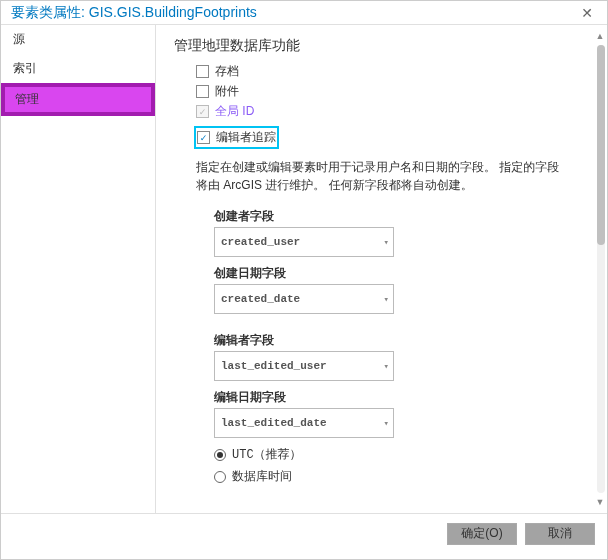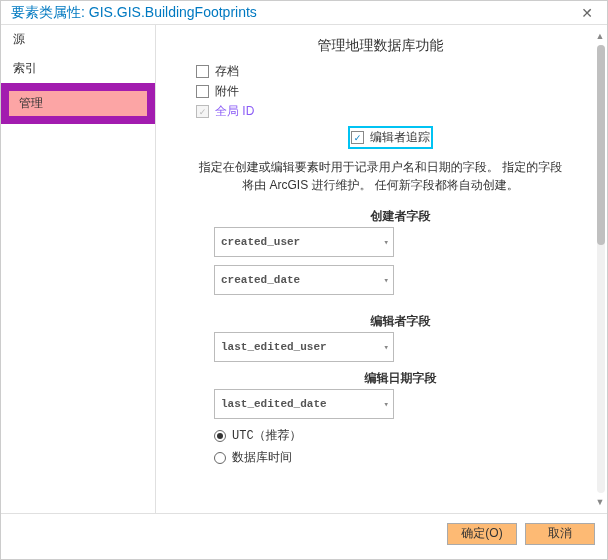--- a/index.html
+++ b/index.html
@@ -41,33 +41,32 @@
   .sidebar {
     width: 155px;
     border-right: 1px solid #e0e0e0;
   }
   .sidebar-item {
     padding: 4px 10px;
     cursor: default;
     border: 2px solid transparent;
   }
   .sidebar-item.selected {
-    border: 8px solid #a21caf;
-    background: #fca5a5;
+    border: 4px solid #a21caf;
+    background: #d946ef;
   }
   .main {
     flex: 1;
     position: relative;
     overflow: hidden;
   }
   .main-inner {
     padding: 12px 20px 12px 18px;
     height: 100%;
     overflow-y: auto;
-    text-align: center;
   }
   .scrollbar {
     position: absolute;
     right: 2px;
     top: 20px;
     bottom: 20px;
     width: 8px;
     background: #f0f0f0;
     border-radius: 4px;
   }
@@ -181,21 +180,21 @@
     display: flex;
     align-items: center;
     justify-content: flex-end;
     padding-right: 12px;
     gap: 8px;
   }
   .btn {
     min-width: 70px;
     height: 22px;
     border: 1px solid #aaa;
-    background: #fdba74;
+    background: #a3a3a3;
     display: inline-flex;
     align-items: center;
     justify-content: center;
     padding: 0 10px;
   }
   .spacer { height: 10px; }
 </style>
 </head>
 <body>
 
@@ -245,20 +244,21 @@
       <div class="desc">指定在创建或编辑要素时用于记录用户名和日期的字段。 指定的字段将由 ArcGIS 进行维护。 任何新字段都将自动创建。</div>
 
       <div class="field-group">
         <div class="field-label">创建者字段</div>
         <div class="select">
           <span>created_user</span>
           <span class="caret">▾</span>
         </div>
       </div>
       <div class="field-group">
+        <div class="field-label">创建日期字段</div>
         <div class="select">
           <span>created_date</span>
           <span class="caret">▾</span>
         </div>
       </div>
 
       <div class="spacer"></div>
 
       <div class="field-group">
         <div class="field-label">编辑者字段</div>

